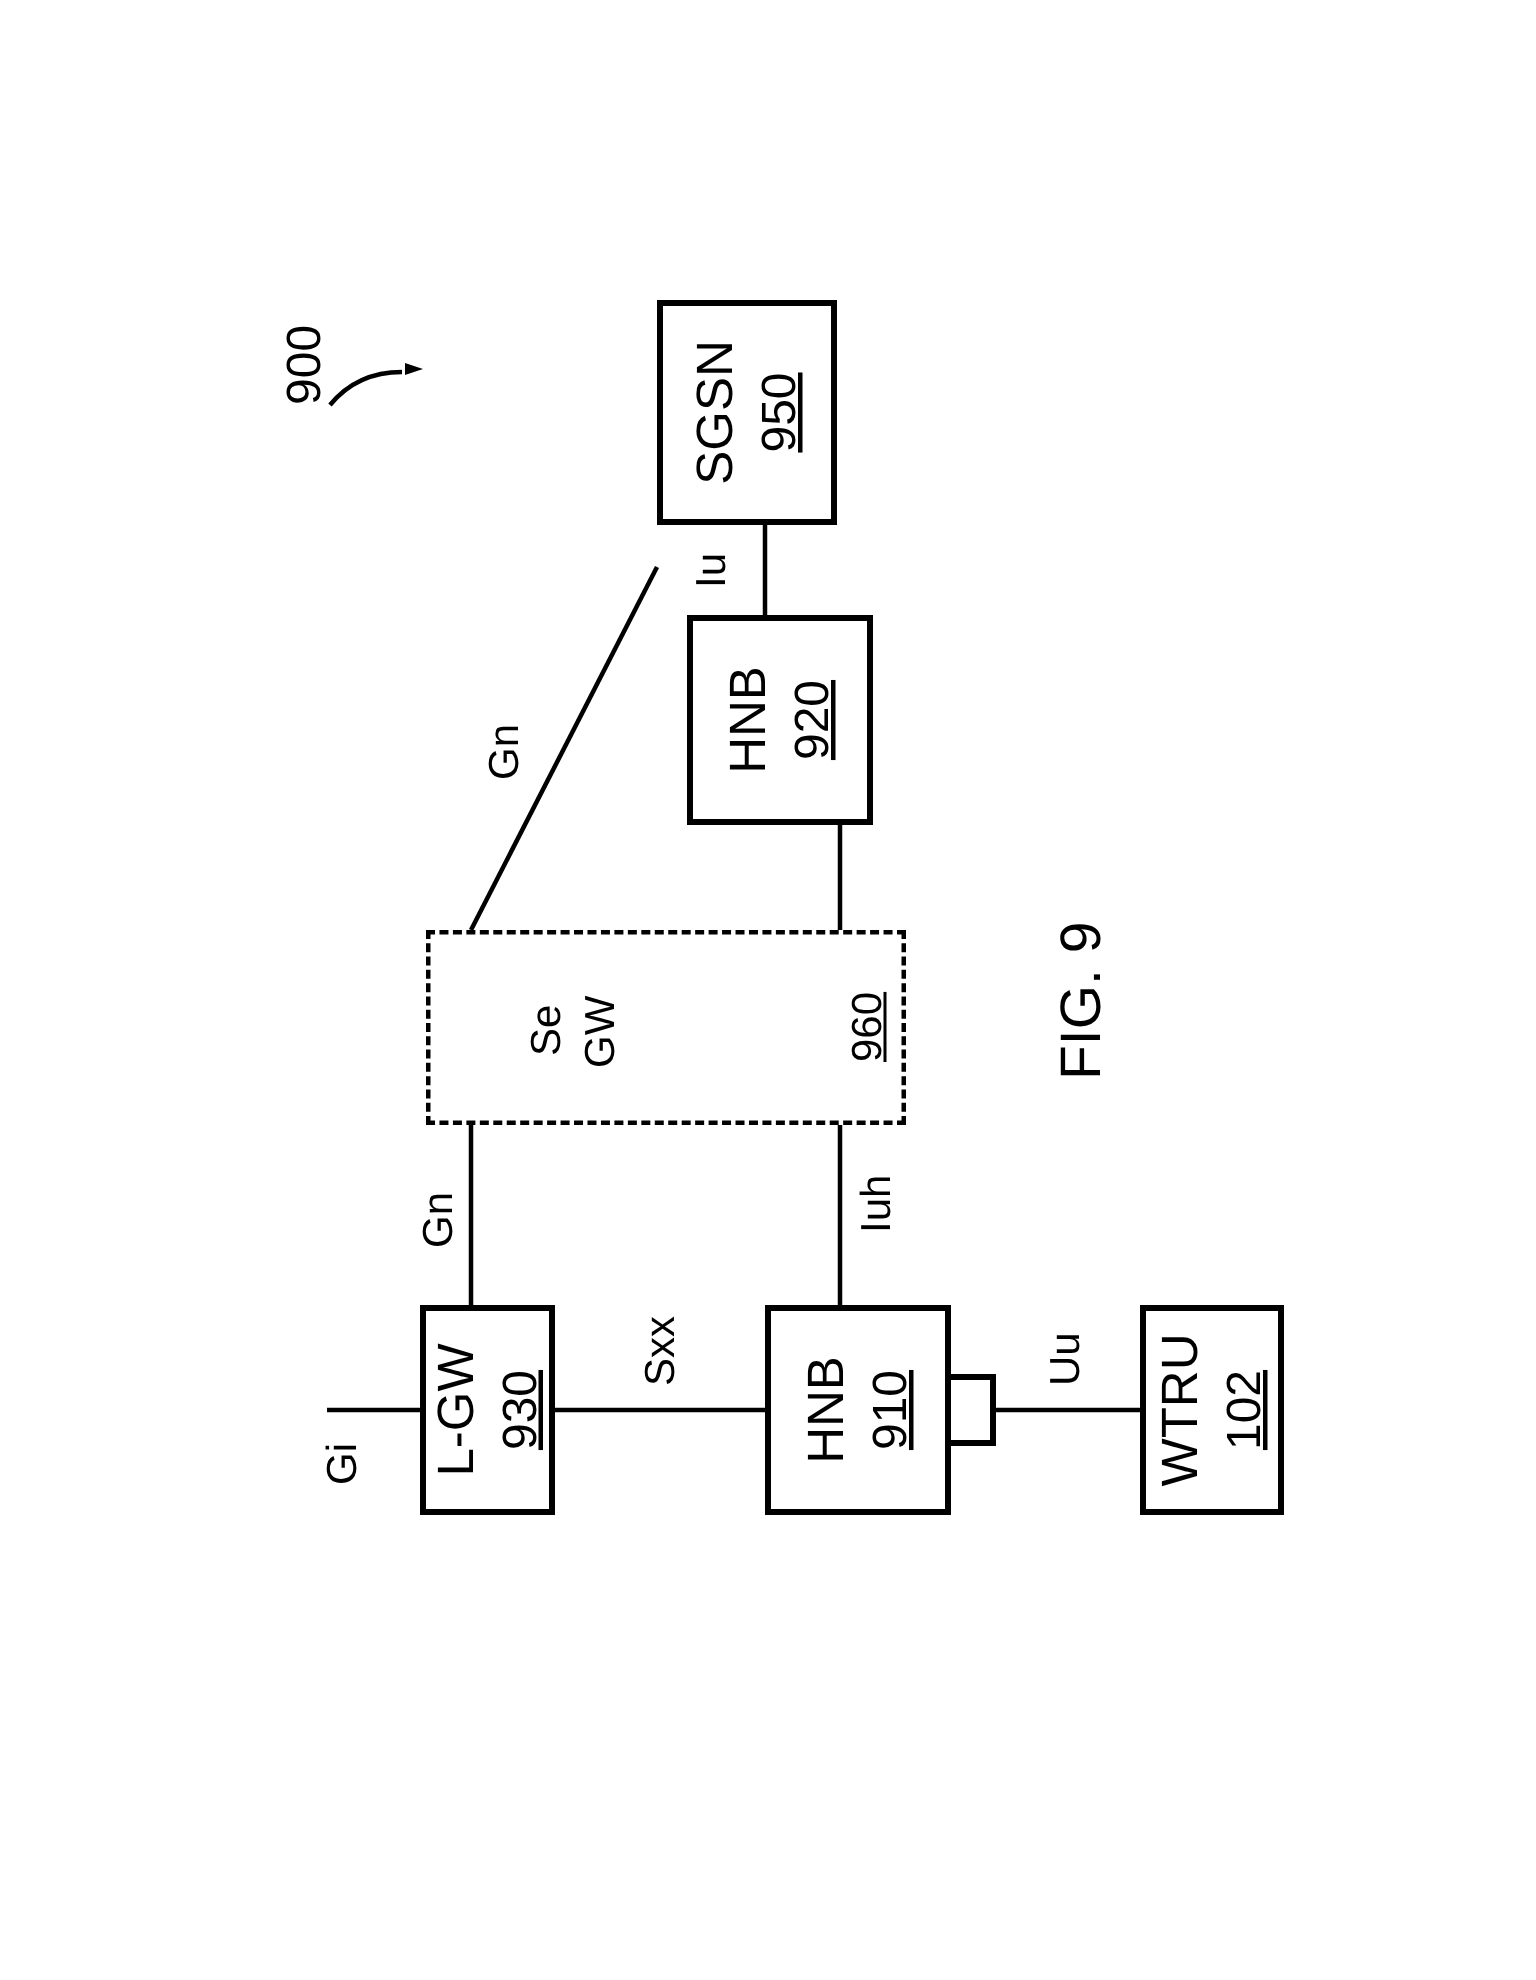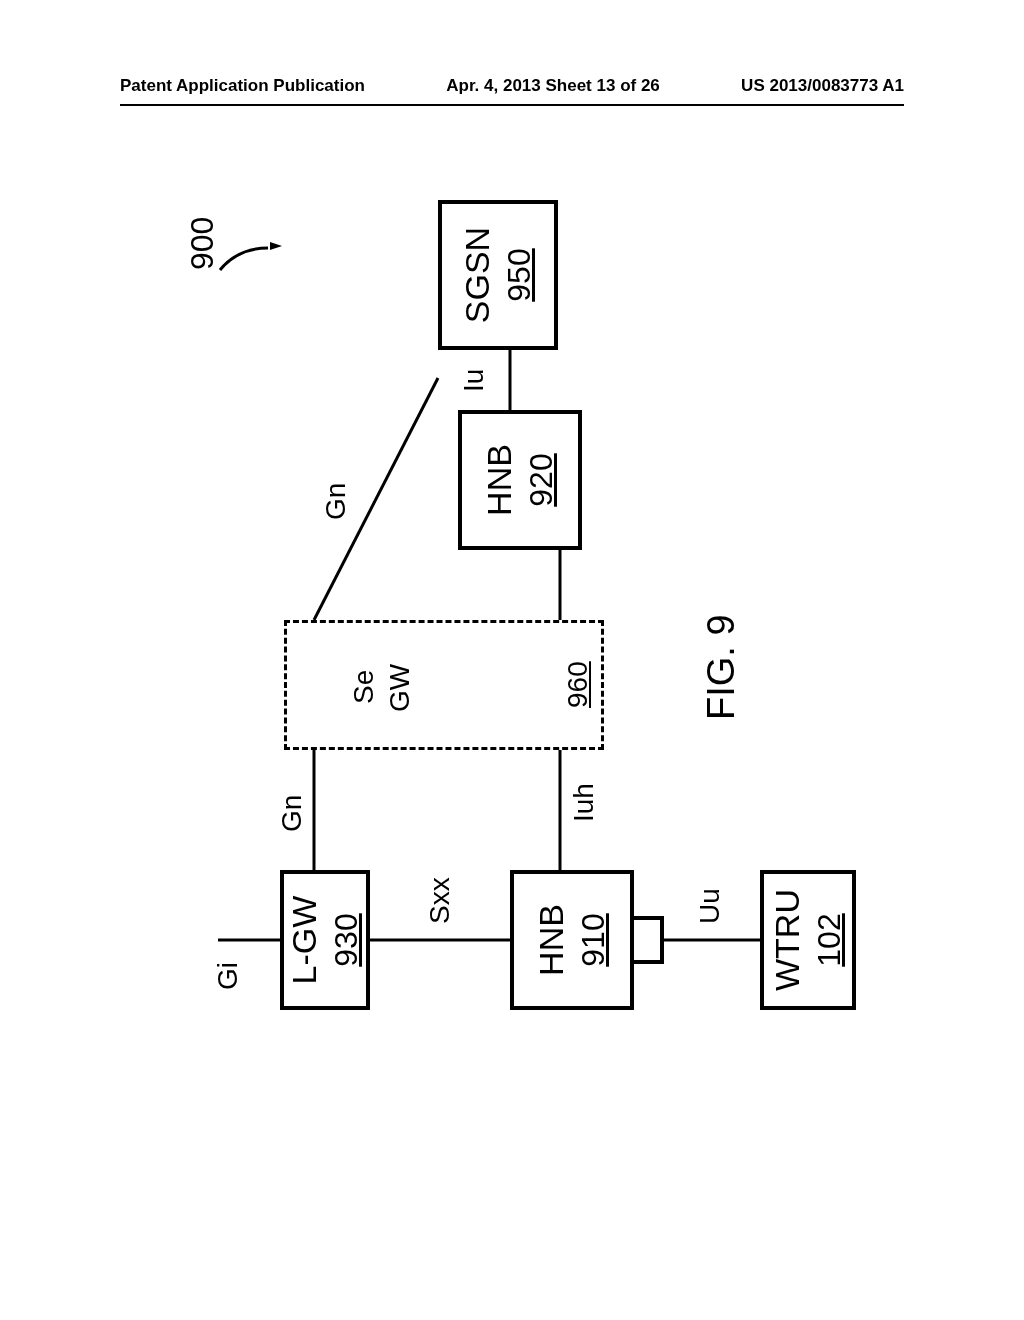--- a/index.html
+++ b/index.html
@@ -84,25 +84,20 @@
     border-top: none;
     background: #fff;
   }
   svg { position: absolute; left: 0; top: 0; }
 </style>
 </head>
 <body>
 
 <div class="page">
 
-  <div class="header">
-    <span>Patent Application Publication</span>
-    <span>Apr. 4, 2013  Sheet 13 of 26</span>
-    <span>US 2013/0083773 A1</span>
-  </div>
 
   <div class="diagram">
     <div class="canvas">
 
       <svg width="1320" height="1024">
 
         <line x1="380" y1="280" x2="380" y2="218" stroke="#000" stroke-width="3"></line>
 
         <line x1="450" y1="314" x2="570" y2="314" stroke="#000" stroke-width="3"></line>
 

